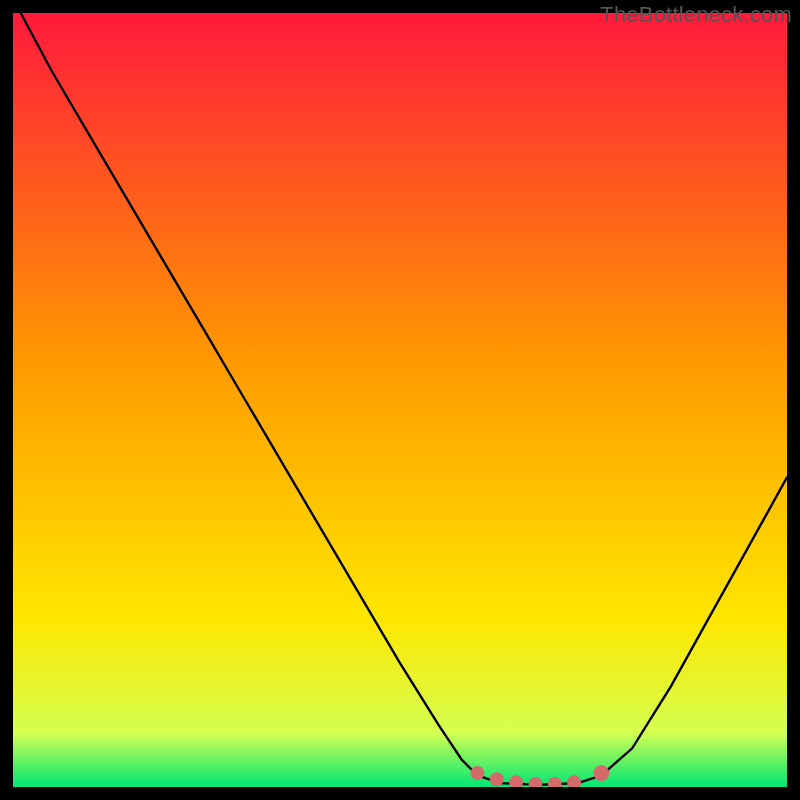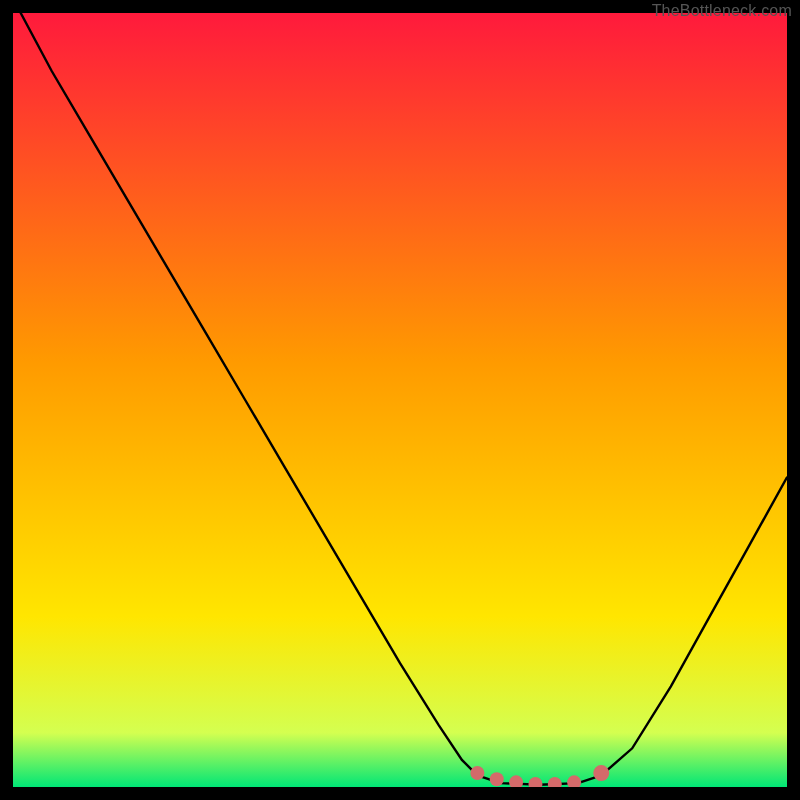--- a/index.html
+++ b/index.html
@@ -24,21 +24,21 @@
     left: 13px;
     top: 13px;
     width: 774px;
     height: 774px;
   }
   .watermark {
     position: absolute;
     top: 2px;
     right: 8px;
     color: #555;
-    font-size: 16px;
+    font-size: 22px;
     letter-spacing: 0.2px;
     font-weight: 400;
   }
   svg { display: block; }
 </style>
 </head>
 <body>
 
 <div class="frame"></div>
 

